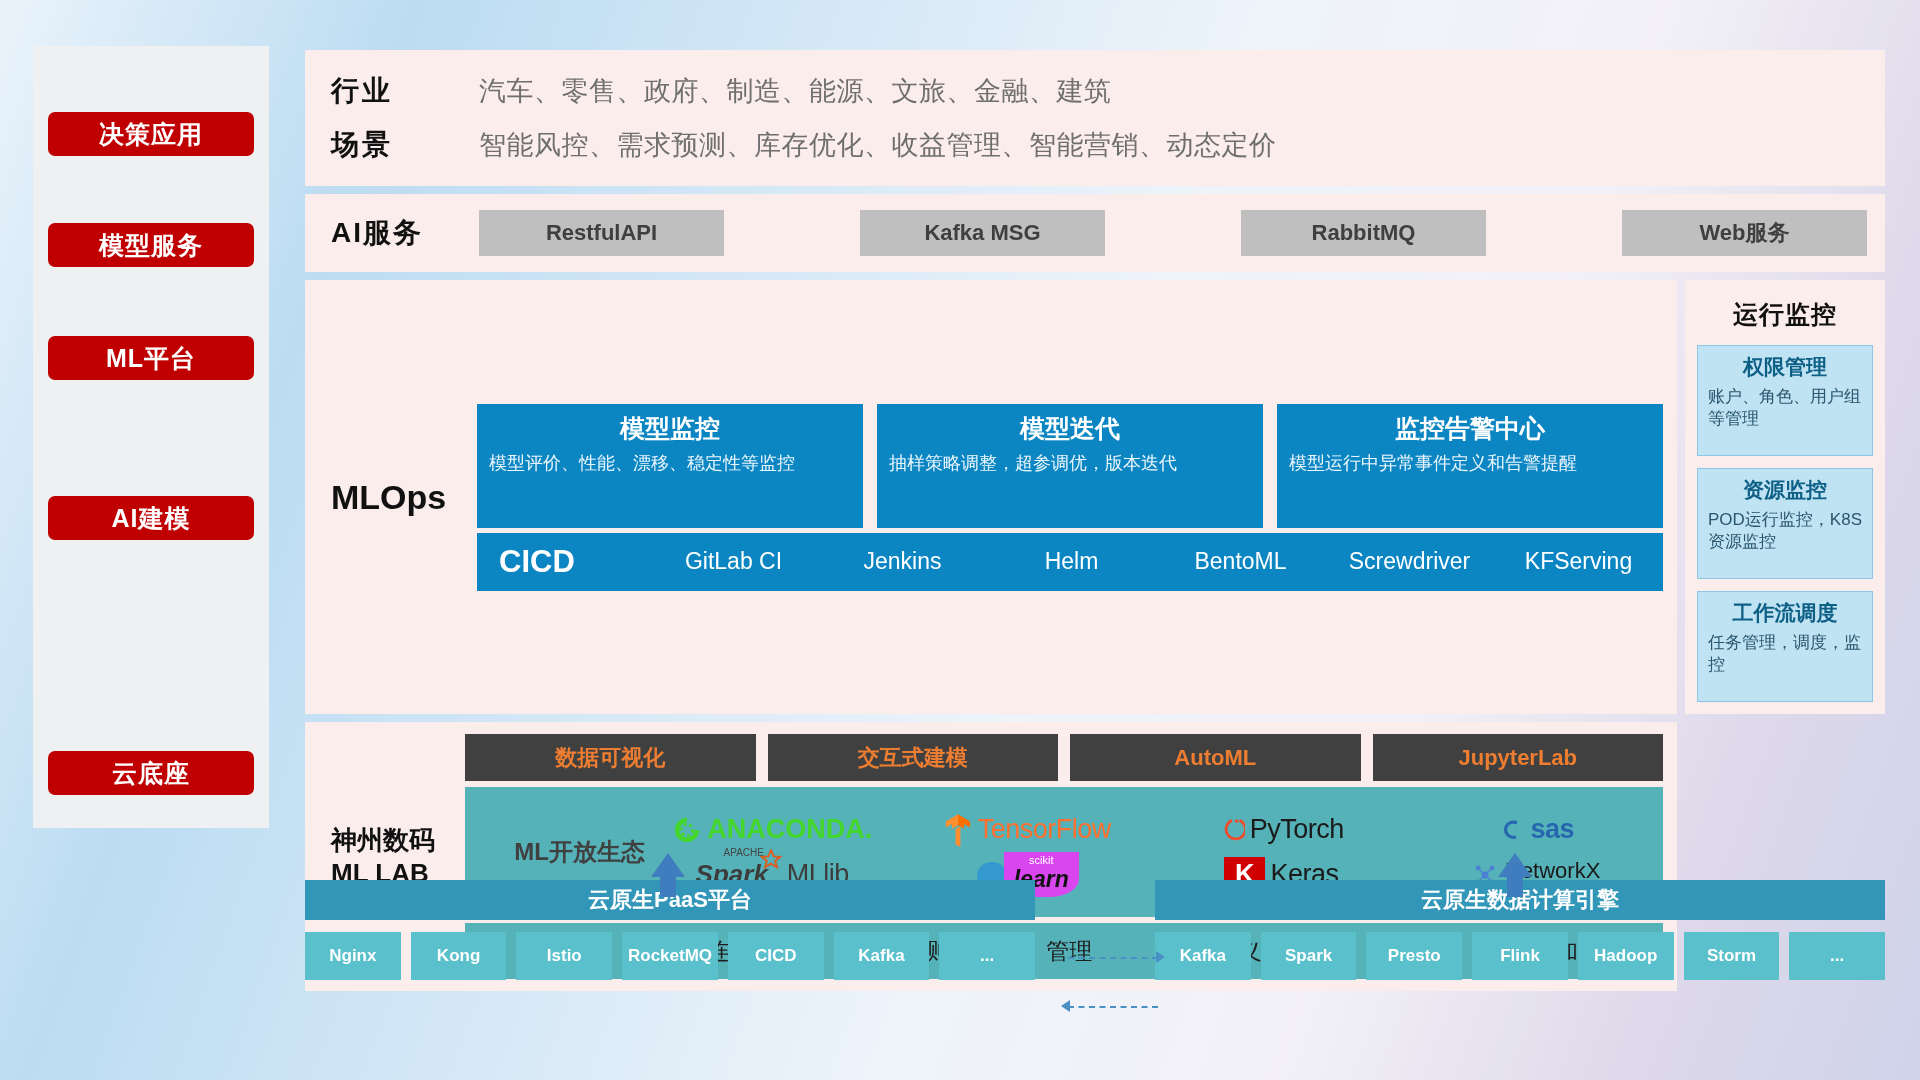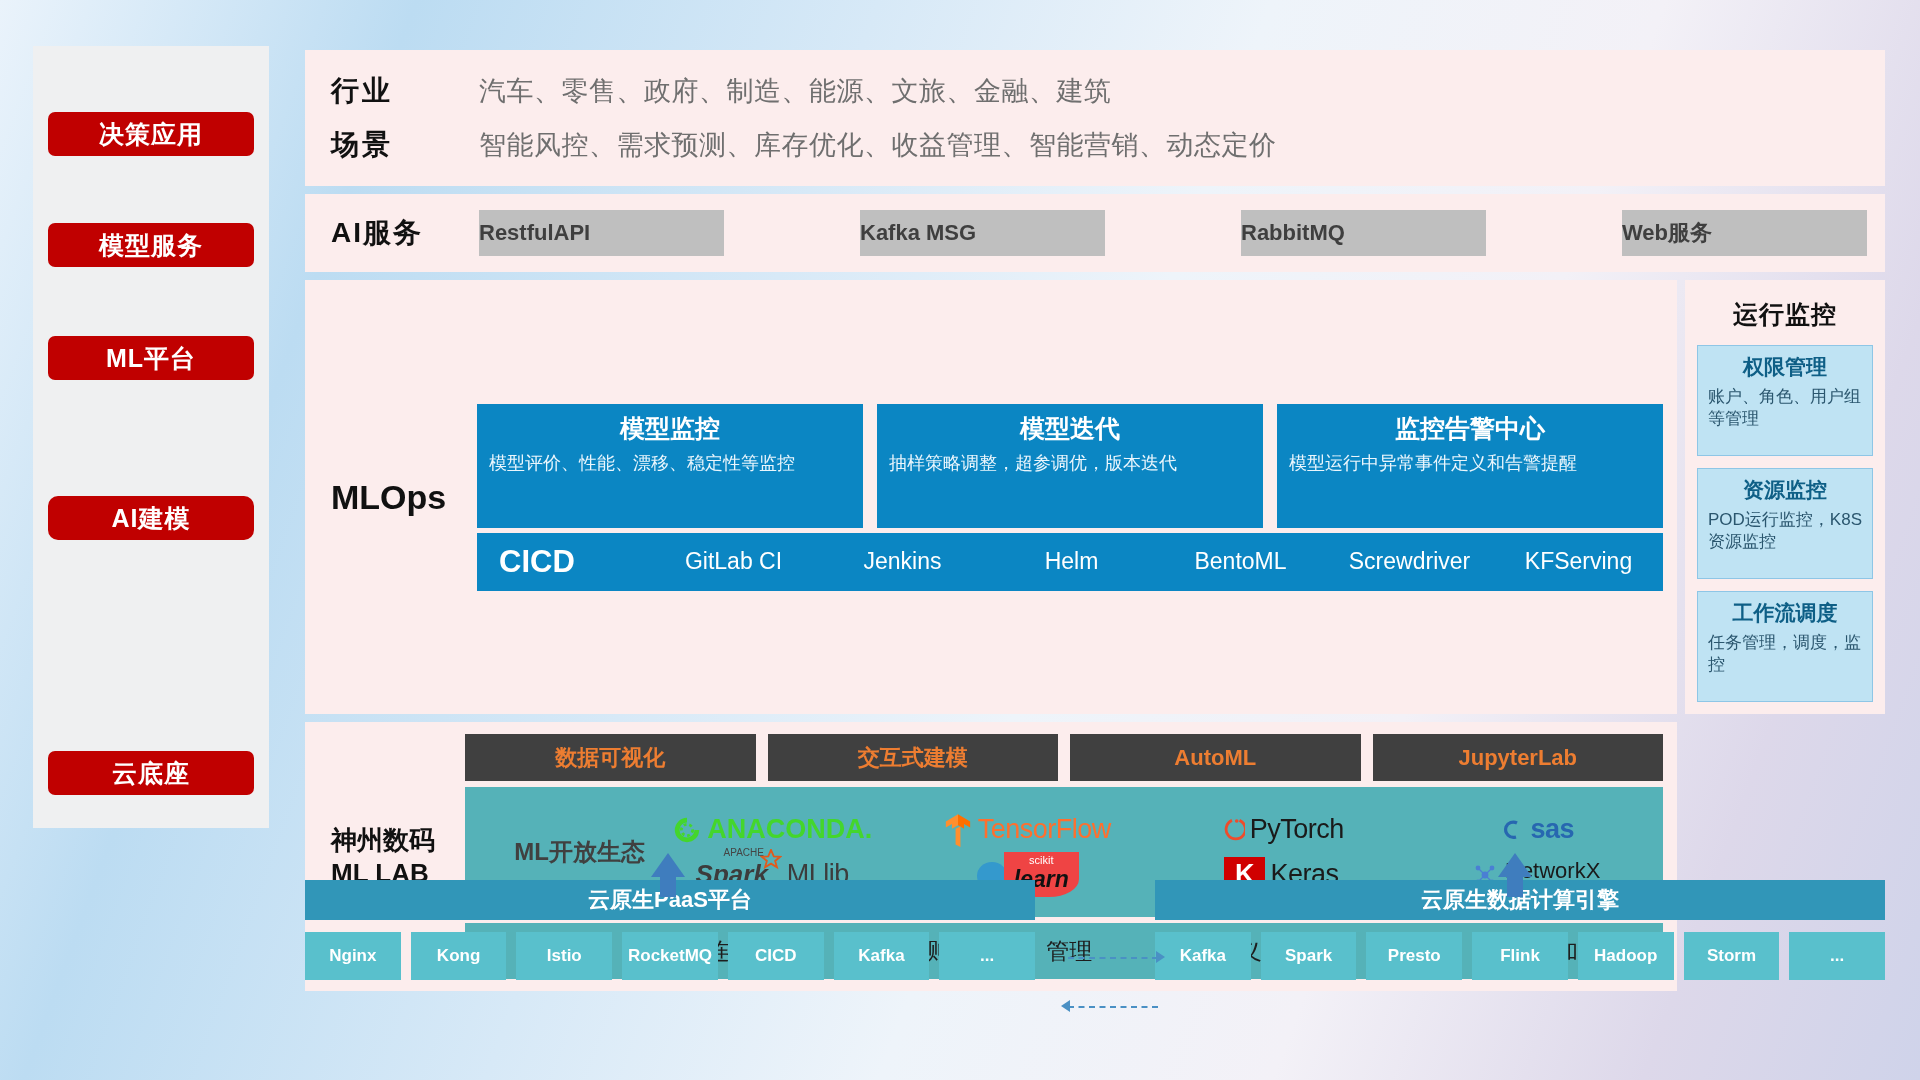--- a/index.html
+++ b/index.html
@@ -21,21 +21,21 @@
   .rail-chip {
     position: absolute; left: 15px; width: 206px; height: 44px;
     background: #c00000; border-radius: 7px;
     color: #fff; font-size: 25px; font-weight: bold;
     display: flex; align-items: center; justify-content: center;
     letter-spacing: 1px;
   }
   .rail-0 { top: 66px; }
   .rail-1 { top: 177px; }
   .rail-2 { top: 290px; }
-  .rail-3 { top: 450px; border-radius: 10px; }
+  .rail-3 { top: 450px; }
   .rail-4 { top: 705px; }
 
   
   .board { position: absolute; left: 305px; top: 50px; width: 1580px; }
 
   .band {
     background: #fceded;
     position: relative;
     display: flex;
     align-items: center;
@@ -53,21 +53,21 @@
   }
   .kv-val { font-size: 27px; color: #6f6f6f; letter-spacing: 0.5px; }
 
   
   .band-svc { height: 78px; padding: 0 18px 0 26px; }
   .svc-key { width: 148px; flex: none; font-size: 28px; font-weight: bold; color: #111; letter-spacing: 2px; }
   .svc-grid { display: flex; gap: 0; flex: 1; justify-content: space-between; }
   .svc-chip {
     width: 245px; height: 46px; background: #bfbfbf; color: #3f3f3f;
     font-size: 22px; font-weight: bold;
-    display: flex; align-items: center; 
+    display: flex; align-items: center; justify-content: center;
   }
 
   
   .row-mlops { display: flex; gap: 8px; margin-top: 8px; }
   .mlops-band { background: #fceded; flex: 1; display: flex; align-items: center; padding: 10px 14px 10px 26px; }
   .mlops-key { width: 134px; flex: none; font-size: 34px; font-weight: bold; color: #111; }
   .mlops-body { flex: 1; display: flex; flex-direction: column; gap: 5px; padding-left: 12px; }
   .mlops-cards { display: flex; gap: 14px; }
   .mlops-card {
     flex: 1; background: #0b86c3; color: #fff; height: 124px;
@@ -321,21 +321,21 @@
                     <path d="M12 1l3 7 7 .5-5.5 4.5 2 7-6.5-4-6.5 4 2-7L2 8.5 9 8z" fill="none" stroke="#e25a1c" stroke-width="2"></path>
                   </svg>
                 </span>
                 <span class="logo-text" style="color:#3c3c3c;margin-left:14px;">MLlib</span>
               </div>
 
               <div class="logo">
                 <svg width="34" height="34" viewBox="0 0 34 34">
                   <ellipse cx="17" cy="18" rx="15" ry="14" fill="#3499cd"></ellipse>
                 </svg>
-                <span style="position:relative;display:inline-block;background:#ef4444;border-radius:0 0 40% 40%;padding:2px 10px 4px 10px;margin-left:-10px;">
+                <span style="position:relative;display:inline-block;background:#d946ef;border-radius:0 0 40% 40%;padding:2px 10px 4px 10px;margin-left:-10px;">
                   <span style="display:block;font-size:11px;color:#fff;text-align:center;">scikit</span>
                   <span style="display:block;font-size:23px;font-style:italic;font-weight:bold;color:#111;">learn</span>
                 </span>
               </div>
 
               <div class="logo">
                 <span style="background:#d00000;color:#fff;font-size:27px;font-weight:bold;padding:2px 11px;">K</span>
                 <span class="logo-text" style="color:#1a1a1a;">Keras</span>
               </div>
 

